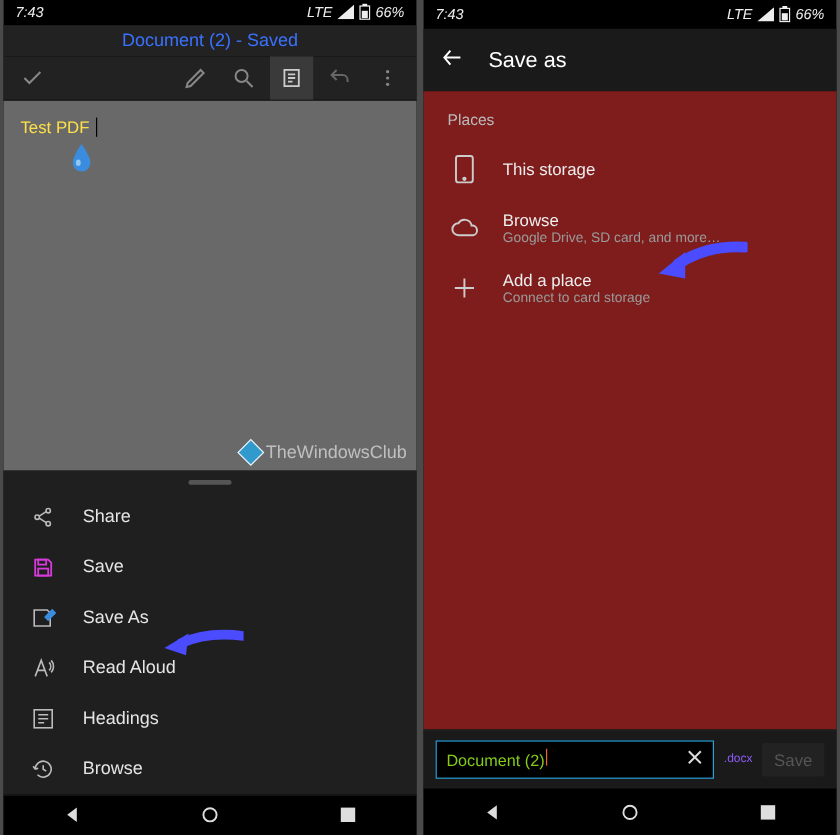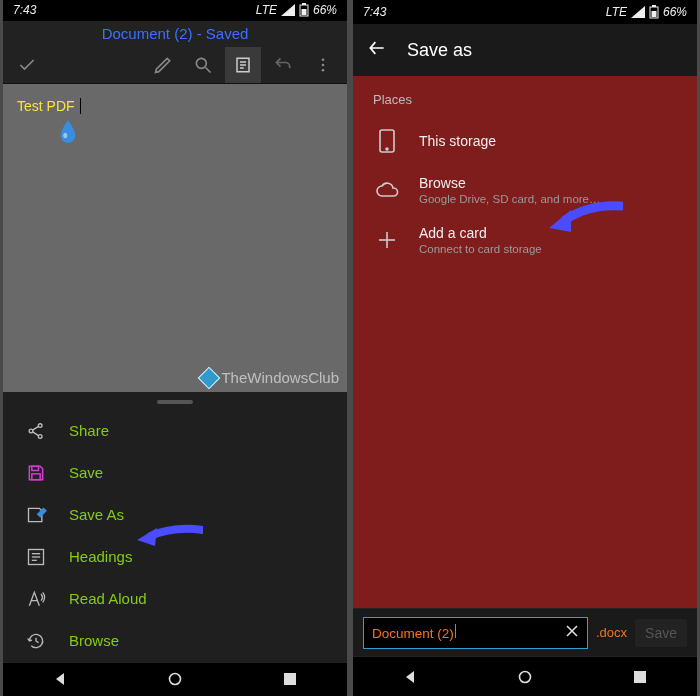--- a/index.html
+++ b/index.html
@@ -67,36 +67,36 @@
     background: #696969;
     position: relative;
     padding: 14px 14px;
   }
   .doc-text {
     color:#fde047; font-size:14px; display:flex; align-items:center; gap:4px;
   }
   .cursor-caret { display:inline-block; width:1px; height:16px; background:#000; margin-left:1px;}
 
   .watermark {
-    position:absolute; bottom:6px; right:8px; color:#c9c9c9; font-size:15px; display:flex; align-items:flex-end; gap:4px;
+    position:absolute; bottom:6px; right:8px; color:#c9c9c9; font-size:15px; display:flex; align-items:flex-start; gap:4px;
     opacity:0.9;
   }
   .watermark .wm-box { width:16px;height:16px;background:#2aa0d8;transform:rotate(45deg);border:1px solid #fff;}
 
   .sheet {
     flex:1;
     background:#1f1f1f;
     display:flex; flex-direction:column;
   }
   .grabber {
     width:36px;height:4px;background:#555;border-radius:2px;margin:8px auto 6px;
   }
   .menu-row {
     display:flex; align-items:center; gap:22px; padding:10px 22px;
-    color:#84cc16; font-size:15px;
+    color:#e5e5e5; font-size:15px;
   }
   .menu-row .m-icon { width:22px; height:22px; display:flex;align-items:center;justify-content:center; color:#bbb; flex:0 0 22px;}
   .menu-row.save .m-icon { color:#d63adb; }
   .menu-row.saveas .m-icon { color:#3a8dde; }
 
   
   .arrow {
     position:absolute;
     pointer-events:none;
   }
@@ -123,23 +123,23 @@
   .place-text .pt-sub { color:#9a9a9a; font-size:11.5px; margin-top:2px; }
   .blur { filter: blur(2px); color:#777 !important; }
 
   .filename-bar {
     height:48px; background:#1a1a1a; display:flex; align-items:center; gap:8px; padding:0 10px;
     border-top:1px solid #222;
   }
   .fname-input {
     flex:1; height:32px; background:#000; border:1px solid #2aa0d8;
     display:flex; align-items:center; justify-content:space-between; padding:0 8px;
-    color:#f97316; font-size:13.5px;
-  }
-  .ext { color:#f97316; font-size:13px; }
+    color:#84cc16; font-size:13.5px;
+  }
+  .ext { color:#8b5cf6; font-size:10px; }
   .savebtn {
     color:#555; font-size:14px; padding:6px 10px; background:#222; border-radius:2px;
   }
   .caret2 { display:inline-block; width:1px; height:14px; background:#e46a2e; margin-left:1px;}
 </style>
 </head>
 <body>
 
 <div class="phone left">
   <div class="status-bar">
@@ -246,37 +246,37 @@
         <svg width="22" height="20" viewBox="0 0 26 24" fill="none" stroke="#bbb" stroke-width="1.6">
             <path d="M4 4 H17 L20 7 V20 H4 Z"></path>
             <path d="M18 14 L25 7 L22 4 L15 11 Z" fill="#3a8dde" stroke="#3a8dde"></path>
           </svg>
       </span>
       <span>Save As</span>
     </div>
     <div class="menu-row">
       <span class="m-icon">
         <svg width="20" height="20" viewBox="0 0 24 24" fill="none" stroke="#bbb" stroke-width="1.6">
+            <path d="M4 20 L10 4 L16 20 M6 14 H14"></path>
+            <path d="M18 6 a6 6 0 0 1 0 8"></path>
+            <path d="M20 4 a9 9 0 0 1 0 12"></path>
+          </svg>
+      </span>
+      <span>Read Aloud</span>
+    </div>
+    <div class="menu-row">
+      <span class="m-icon">
+        <svg width="20" height="20" viewBox="0 0 24 24" fill="none" stroke="#bbb" stroke-width="1.6">
             <rect x="3" y="3" width="18" height="18"></rect>
             <line x1="7" y1="8" x2="17" y2="8"></line>
             <line x1="7" y1="12" x2="17" y2="12"></line>
             <line x1="7" y1="16" x2="13" y2="16"></line>
           </svg>
       </span>
       <span>Headings</span>
-    </div>
-    <div class="menu-row">
-      <span class="m-icon">
-        <svg width="20" height="20" viewBox="0 0 24 24" fill="none" stroke="#bbb" stroke-width="1.6">
-            <path d="M4 20 L10 4 L16 20 M6 14 H14"></path>
-            <path d="M18 6 a6 6 0 0 1 0 8"></path>
-            <path d="M20 4 a9 9 0 0 1 0 12"></path>
-          </svg>
-      </span>
-      <span>Read Aloud</span>
     </div>
     <div class="menu-row">
       <span class="m-icon">
         <svg width="20" height="20" viewBox="0 0 24 24" fill="none" stroke="#bbb" stroke-width="1.6">
             <path d="M4 12 a8 8 0 1 1 2.3 5.6 M4 12 l-2 -3 M4 12 l3 -1"></path>
             <path d="M12 8 V12 L15 14"></path>
           </svg>
       </span>
       <span>Browse</span>
     </div>
@@ -361,21 +361,21 @@
     </div>
 
     <div class="place-row">
       <span class="place-icon">
         <svg width="22" height="22" viewBox="0 0 22 22" stroke="#ccc" stroke-width="1.6">
             <line x1="11" y1="3" x2="11" y2="19"></line>
             <line x1="3" y1="11" x2="19" y2="11"></line>
           </svg>
       </span>
       <div class="place-text">
-        <div class="pt-title">Add a card</div>
+        <div class="pt-title">Add a place</div>
         <div class="pt-sub">Connect to card storage</div>
       </div>
     </div>
   </div>
 
   <div class="filename-bar">
     <div class="fname-input">
       <span><span>Document (2)</span><span class="caret2"></span></span>
       <span>
         <svg width="14" height="14" viewBox="0 0 14 14" stroke="#ddd" stroke-width="1.6">

